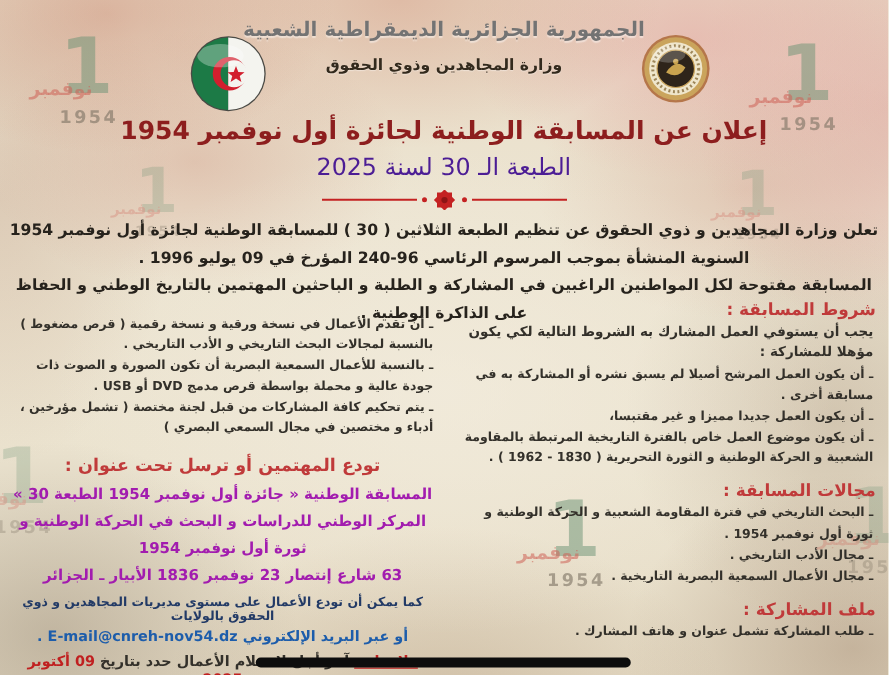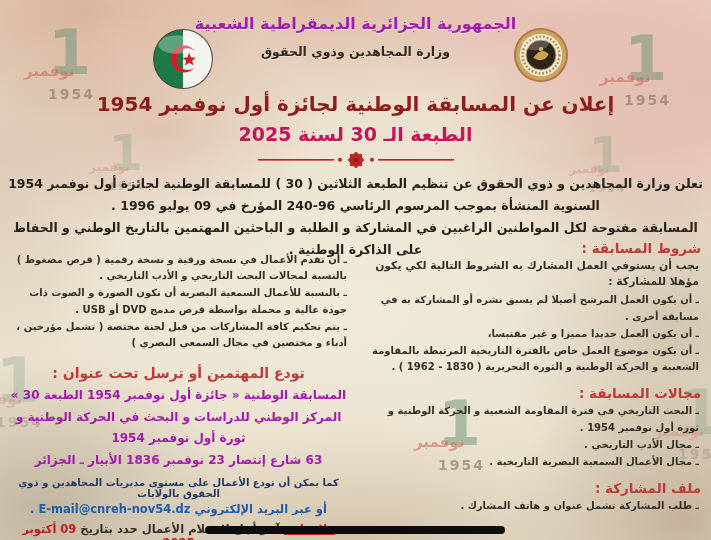--- a/index.html
+++ b/index.html
@@ -35,33 +35,33 @@
   .w1{left:22px;top:22px;}
   .w2{left:78px;top:118px;}
   .w3{left:-30px;top:350px;}
   .w4{left:598px;top:28px;}
   .w5{left:558px;top:120px;}
   .w6{left:412px;top:393px;}
   .w7{left:652px;top:382px;}
 
   
   .gov-line1{position:absolute;top:14px;left:0;right:0;text-align:center;
-    font-size:16px;font-weight:bold;color:#a21caf;letter-spacing:.5px;
+    font-size:16px;font-weight:bold;color:#737373;letter-spacing:.5px;
     text-shadow:0 1px 1px rgba(255,255,255,.45);}
   .gov-line2{position:absolute;top:44px;left:0;right:0;text-align:center;
     font-size:12.5px;font-weight:bold;color:#332a1d;
     text-shadow:0 1px 1px rgba(255,255,255,.4);}
   .flag-wrap{position:absolute;left:152px;top:28px;width:62px;height:62px;}
   .emblem-wrap{position:absolute;left:512px;top:26px;width:58px;height:58px;}
 
   
   .title1{position:absolute;top:92px;left:0;right:0;text-align:center;
     font-size:20px;font-weight:bold;color:#8d1e1e;}
   .title2{position:absolute;top:123px;left:0;right:0;text-align:center;
-    font-size:19px;font-weight:bold;color:#be185d;}
+    font-size:19px;font-weight:normal;color:#4c1d95;}
   .ornament{position:absolute;top:152px;left:0;right:0;text-align:center;}
 
   
   .intro{position:absolute;top:173px;left:8px;right:8px;text-align:center;
     font-size:12.5px;font-weight:bold;color:#26221c;line-height:1.75;}
   .intro p{margin:0;}
 
   
   .cols{position:absolute;top:238px;left:6px;right:8px;bottom:0;display:flex;gap:12px;}
   .col{flex:1;}

